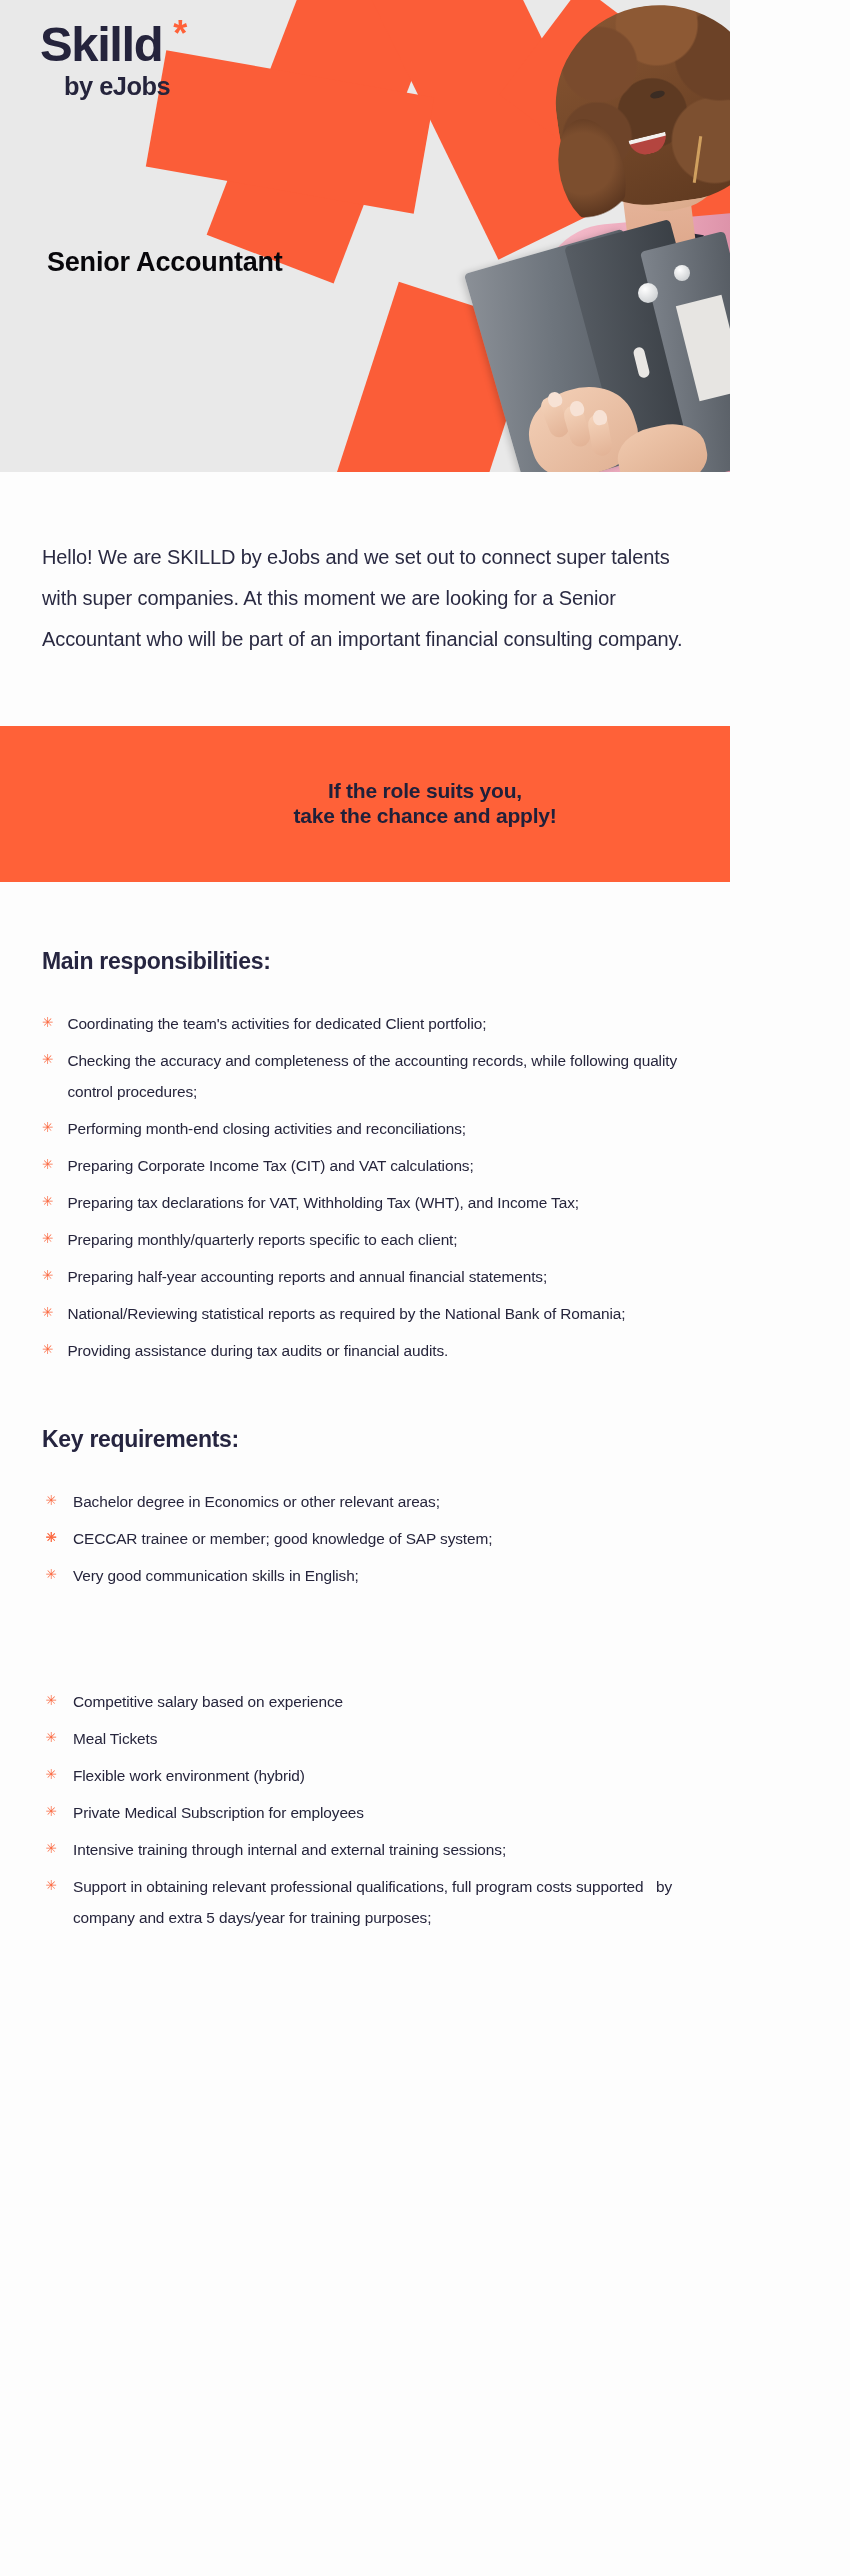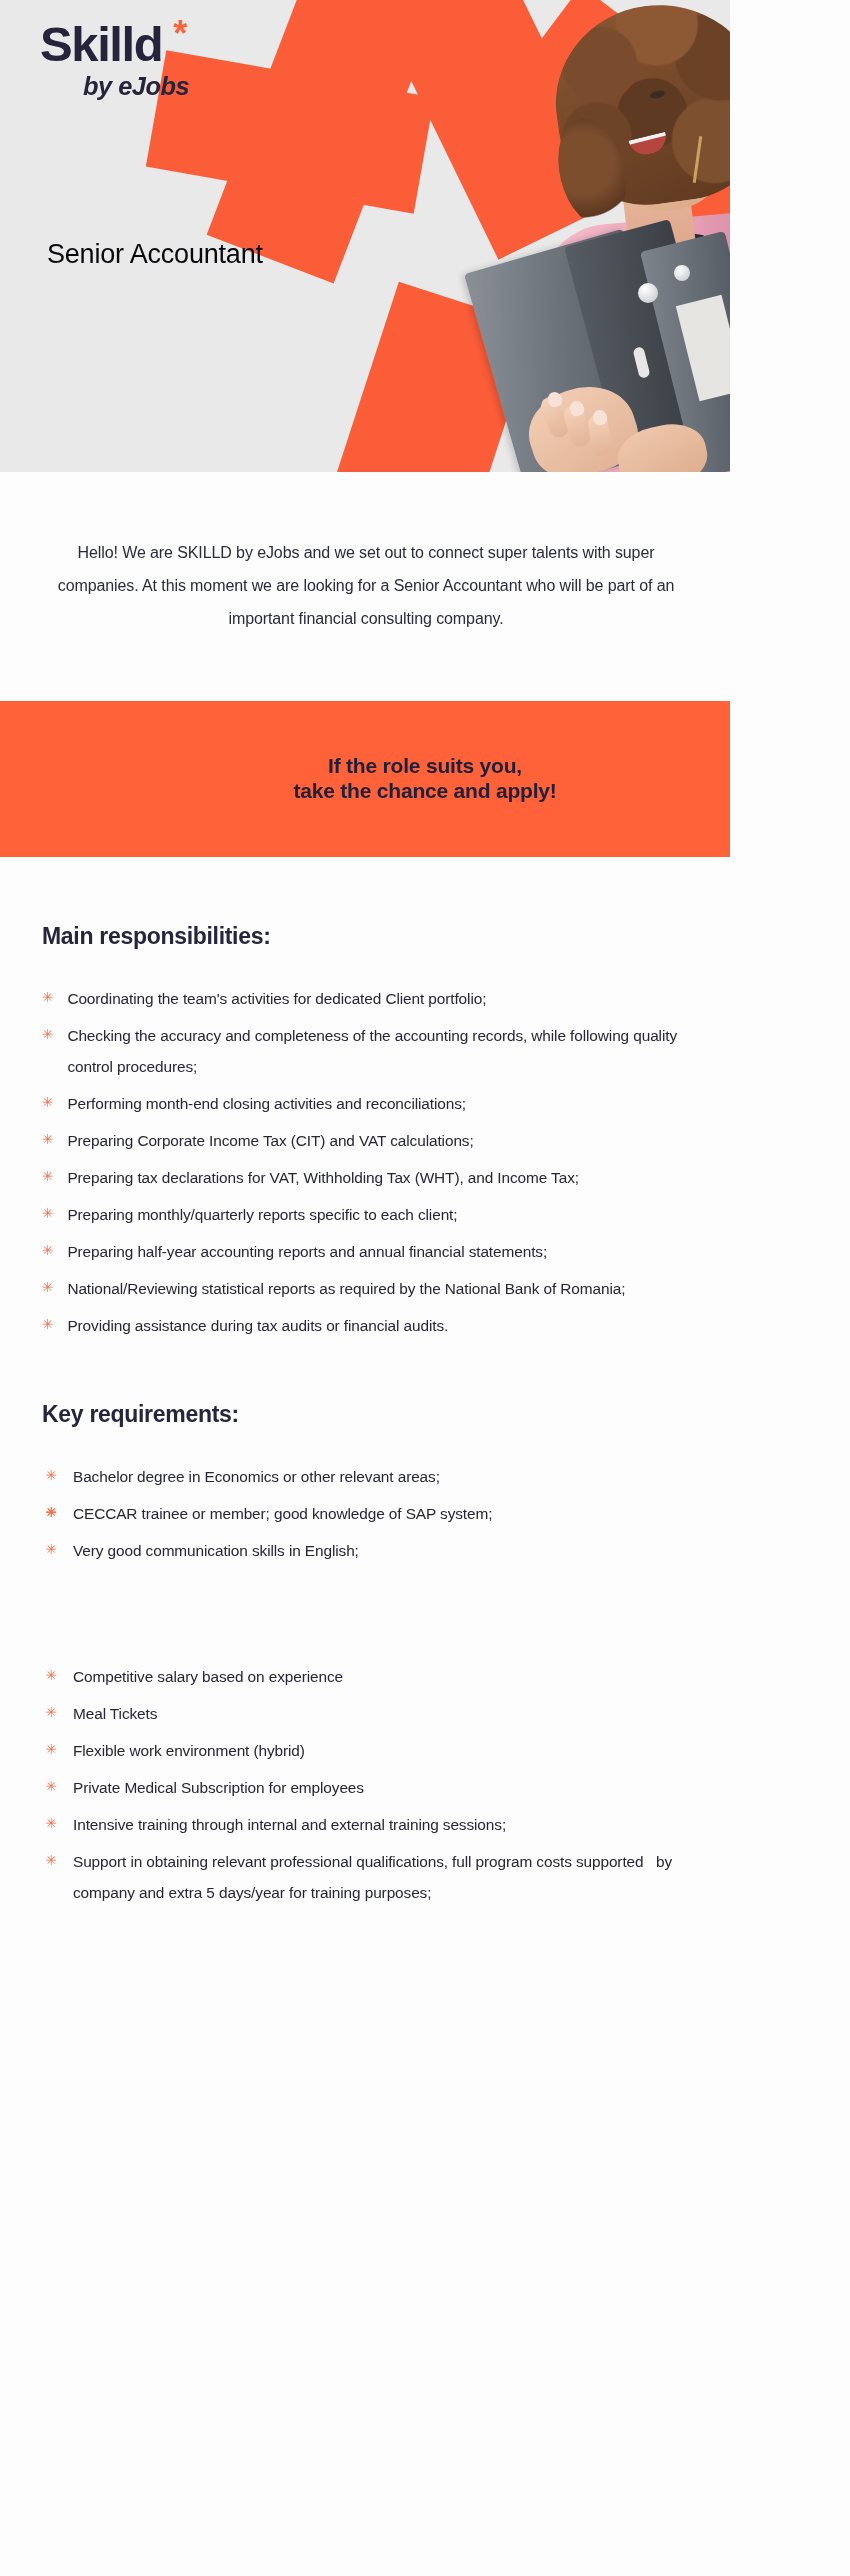--- a/index.html
+++ b/index.html
@@ -47,35 +47,34 @@
     position:absolute;
     top:-3.6px;
     right:-23.6px;
     color:#ff6138;
     font-size:36px;
     font-weight:bold;
     line-height:1;
   }
   .logo-sub {
     margin-top:5.4px;
-    margin-left:43px;
+    margin-left:24px;
     font-size:25.4px;
     font-weight:bold;
     letter-spacing:-0.5px;
     color:#25243c;
-    font-style:italic;
   }
 
   .job-title {
     position:absolute;
     left:47px;
-    top:239px;
+    top:247px;
     z-index:6;
     font-size:27px;
-    font-weight:normal;
+    font-weight:bold;
     color:#08070b;
     letter-spacing:-0.2px;
   }
 
   
   .shard { position:absolute; background:#fb5d38; z-index:1; }
   .shard-a {
     left:272px; top:-118px;
     width:136px; height:390px;
     transform:rotate(21deg);
@@ -270,26 +269,25 @@
   }
   .n1 { left:90px;  top:392px; transform:rotate(-22deg); }
   .n2 { left:112px; top:401px; transform:rotate(-16deg); }
   .n3 { left:135px; top:410px; transform:rotate(-10deg); }
 
   
   .intro {
     padding:65px 40px 0 42px;
   }
   .intro p {
-    font-size:16px;
+    font-size:20px;
     line-height:2.06;
     color:#2a2a42;
     letter-spacing:-0.1px;
     max-width:769px;
-    text-align:center;
   }
 
   
   .cta {
     margin-top:65px;
     width:850px;
     height:156px;
     background:#ff6138;
     display:flex;
     flex-direction:column;

